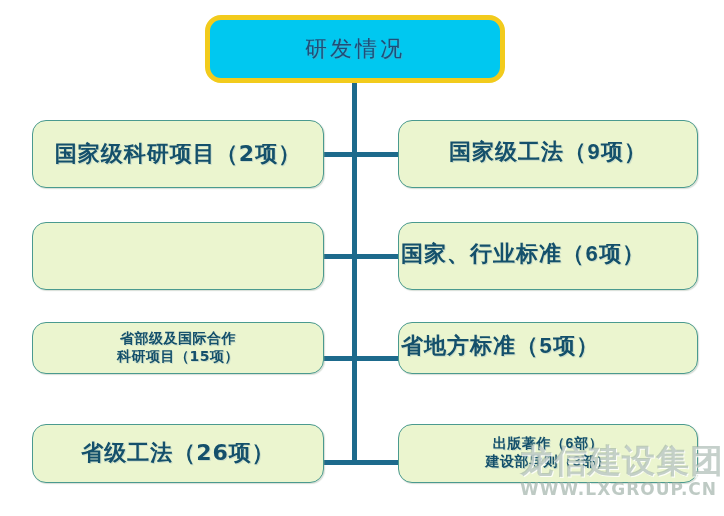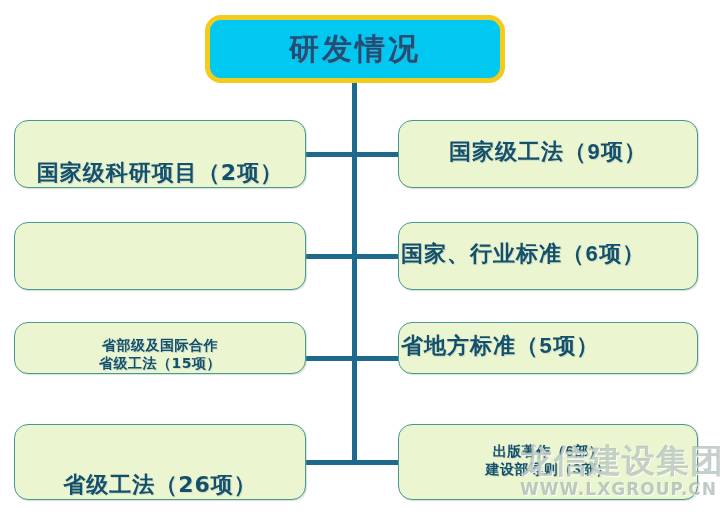--- a/index.html
+++ b/index.html
@@ -43,22 +43,22 @@
     background: #00c8f0;
     border: 5px solid #f2cb1c;
     border-radius: 16px;
     display: flex;
     align-items: center;
     justify-content: center;
     z-index: 4;
   }
   .node-root .node-text {
     color: #1f4e79;
-    font-size: 30px;
-    font-weight: 700;
+    font-size: 22px;
+    font-weight: 400;
     letter-spacing: 3px;
     line-height: 1.15;
     text-align: center;
     text-shadow: 1px 1px 0 rgba(120,150,170,.45);
   }
 
   
   .node {
     position: absolute;
     box-sizing: border-box;
@@ -87,27 +87,27 @@
     font-weight: 700;
     letter-spacing: 0.5px;
     text-align: center;
   }
   .node.leftalign .node-text {
     text-align: left;
     padding-left: 2px;
   }
 
   
-  .col-left  { left: 14px;  width: 292px; align-items: flex-end; }
+  .col-left  { left: 32px;  width: 292px; }
   .col-right { left: 398px; width: 300px; font-family: Liberation Mono, monospace; }
 
   .row1 { top: 120px;  height: 68px; }
   .row2 { top: 222px;  height: 68px; }
   .row3 { top: 322px;  height: 52px; }
-  .row4 { top: 424px;  height: 76px; }
+  .row4 { top: 424px;  height: 59px; }
 
   
   .watermark {
     position: absolute;
     left: 520px;
     top: 444px;
     width: 210px;
     z-index: 6;
     pointer-events: none;
     user-select: none;
@@ -162,21 +162,21 @@
   </div>
 
   <div class="node col-left row2 small">
     <div class="node-text">
     </div>
   </div>
 
   <div class="node col-left row3 small">
     <div class="node-text">
       <div>省部级及国际合作</div>
-      <div>省级工法（15项）</div>
+      <div>科研项目（15项）</div>
     </div>
   </div>
 
   <div class="node col-left row4 big">
     <div class="node-text">
       <div>省级工法（26项）</div>
     </div>
   </div>
 
   <div class="node col-right row1 big">

